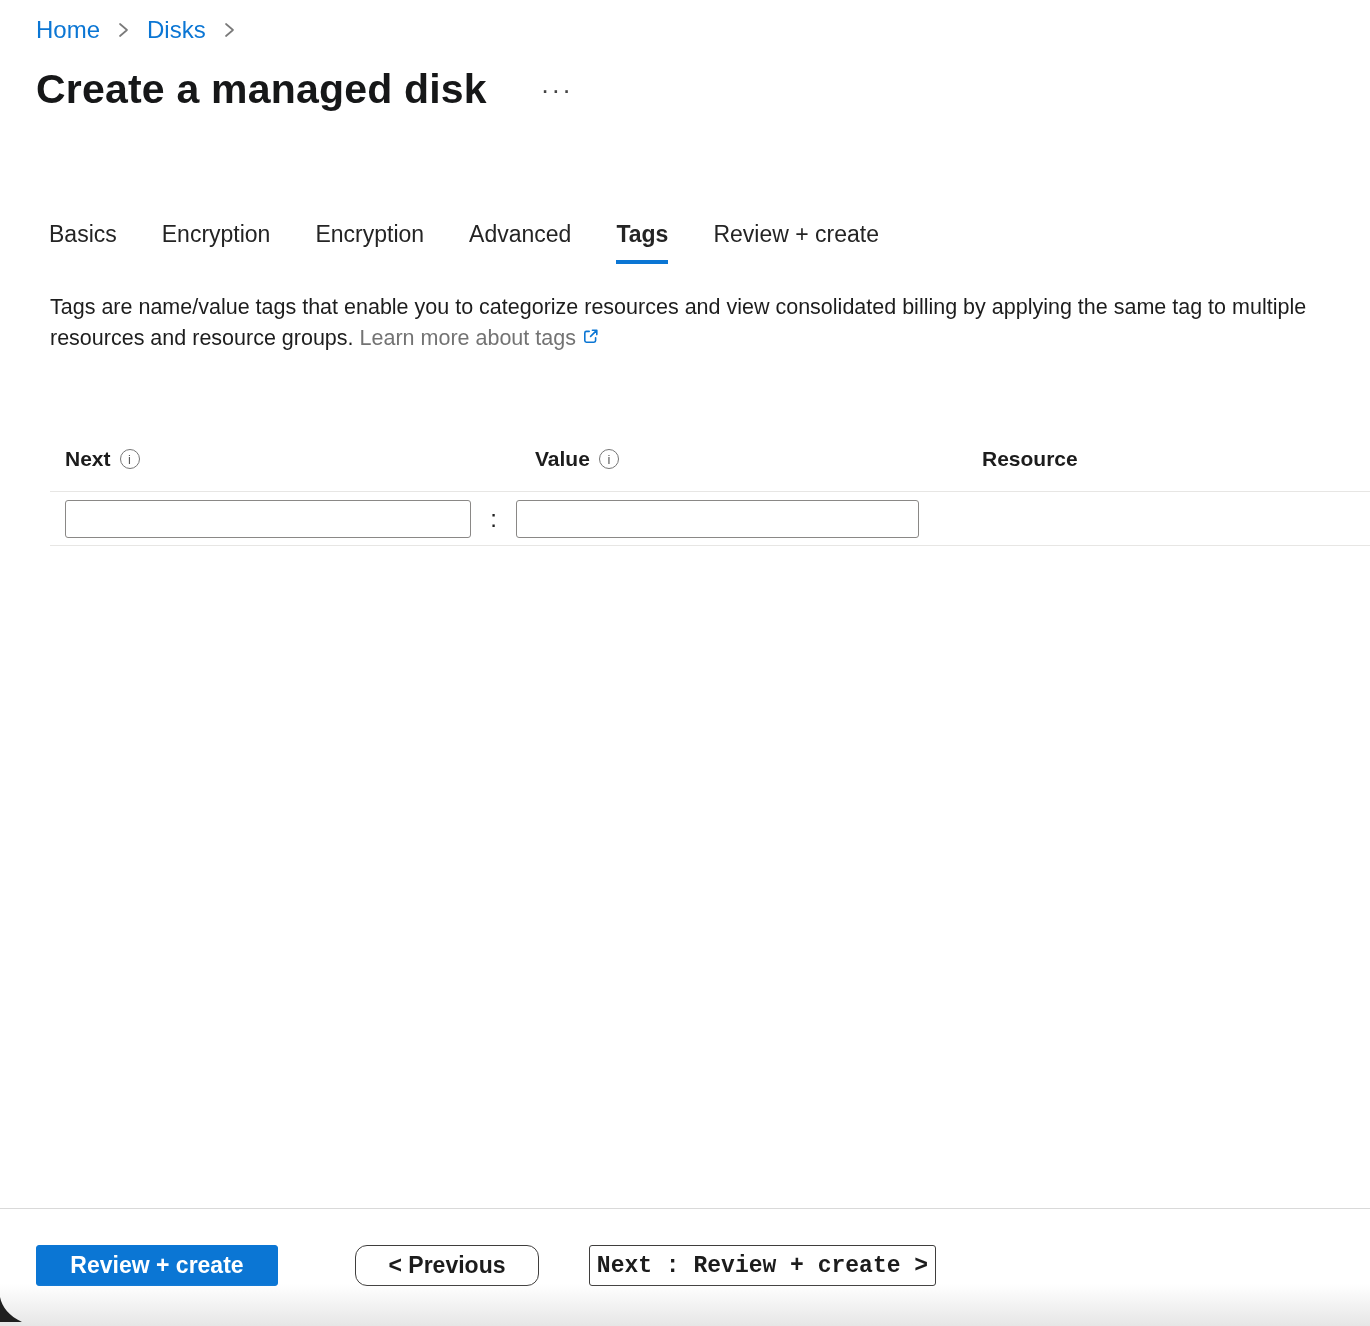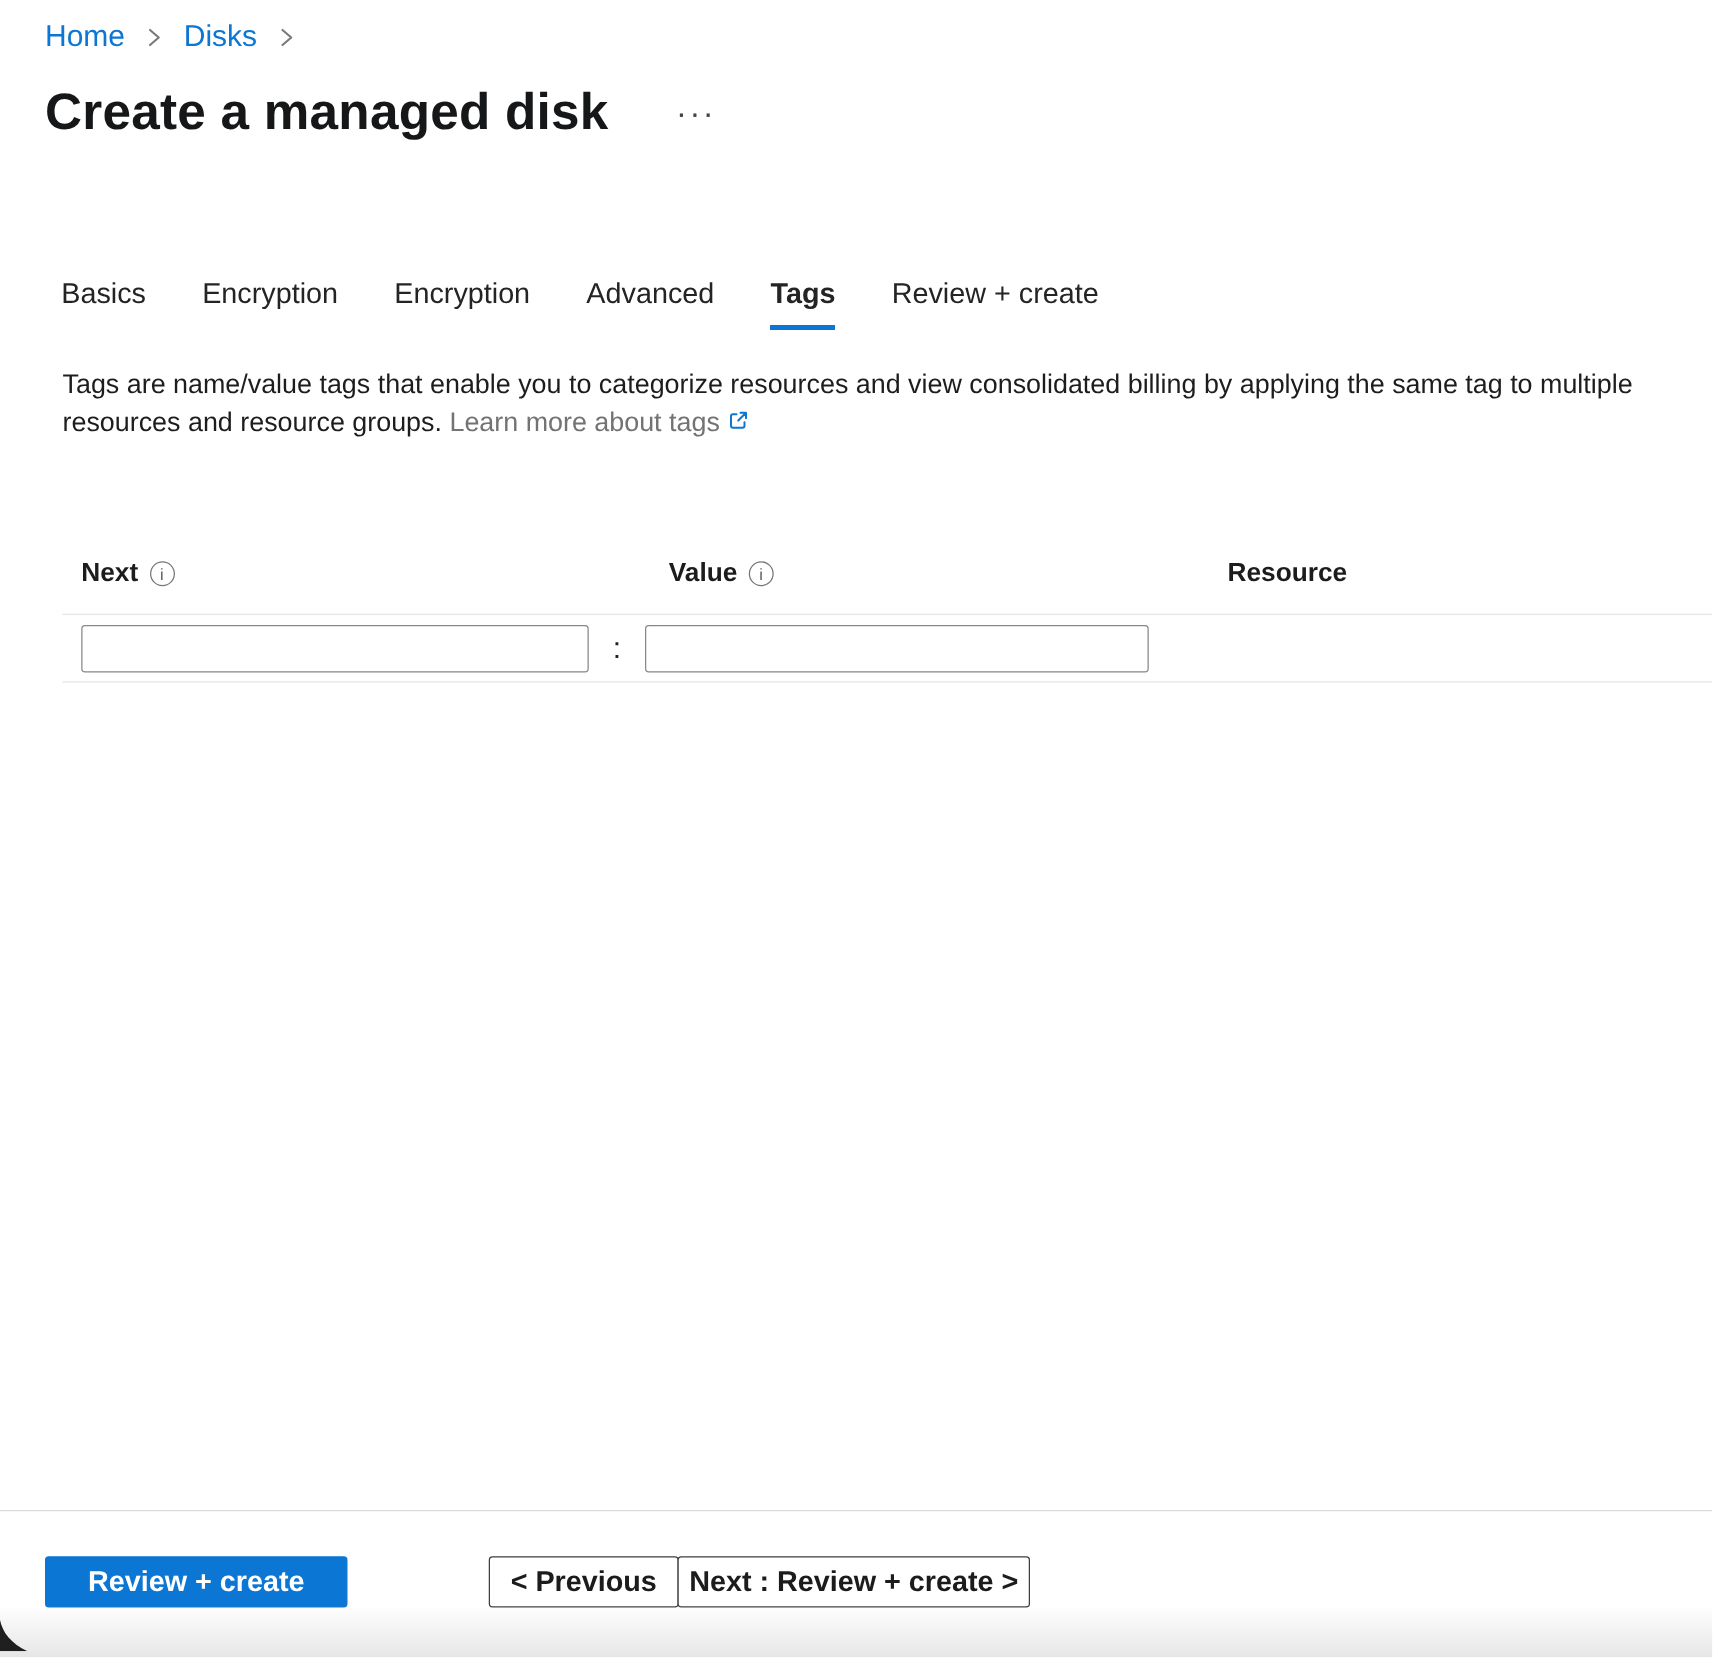--- a/index.html
+++ b/index.html
@@ -100,22 +100,22 @@
     font-family:"Liberation Sans", sans-serif; font-size:23px; cursor:pointer;
     display:flex; align-items:center; justify-content:center; white-space:nowrap;
   }
   .btn-primary {
     left:36px; width:242px; background:#0b76d4; border:1px solid #0b76d4;
     color:#ffffff; font-weight:700;
   }
   .btn-secondary {
     background:#ffffff; border:1.5px solid #3f3e3d; color:#1c1c1c; font-weight:600;
   }
-  .btn-previous { left:391px; width:152px; }
-  .btn-next { left:542px; width:282px; }
+  .btn-previous { left:355px; width:184px;border-radius:12px; }
+  .btn-next { left:589px; width:347px;font-family:Liberation Mono, monospace; }
 
   .corner-shape { position:absolute; left:0; bottom:0; z-index:5; }
 </style>
 </head>
 <body>
 
 <div class="page">
 
   <nav class="breadcrumb">
     <a class="crumb-link">Home</a>

